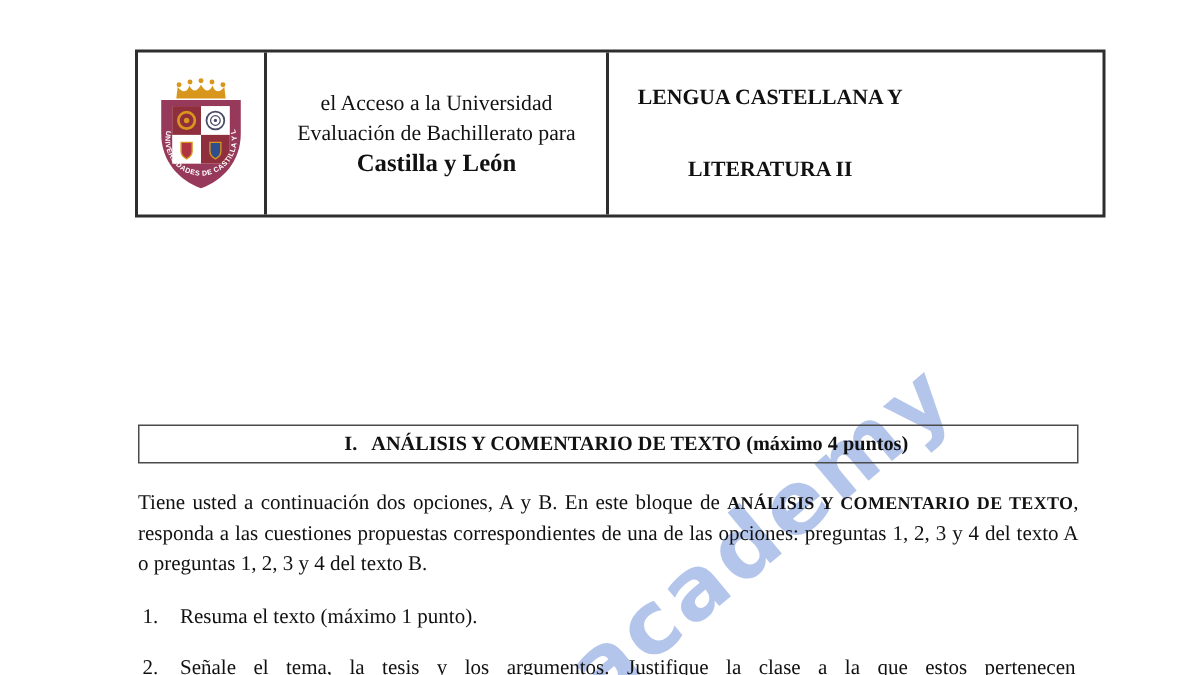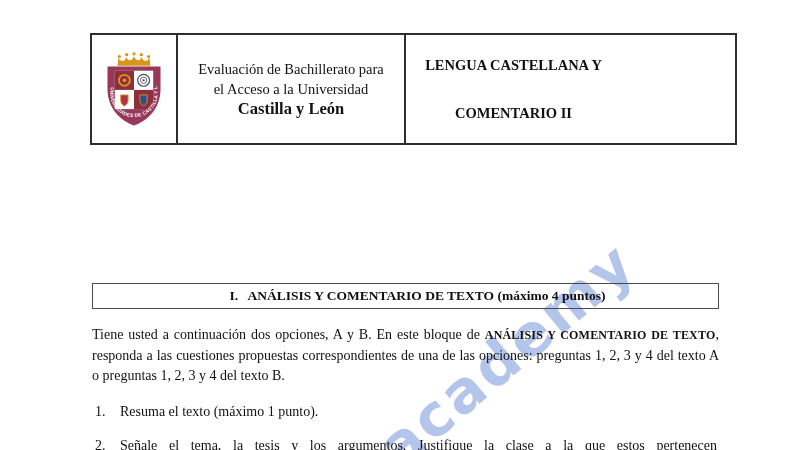--- a/index.html
+++ b/index.html
@@ -99,28 +99,28 @@
           <defs>
               <path id="ring-path" d="M10.5,38 A26,26 0 1 0 59.5,38"></path>
             </defs>
           <text font-size="5.2" fill="#ffffff" letter-spacing="0.3" font-family="Liberation Sans, sans-serif" font-weight="bold">
             <textPath href="#ring-path" startOffset="2%">UNIVERSIDADES DE CASTILLA Y LEÓN</textPath>
           </text>
         </svg>
       </div>
 
       <div class="cell c-inst">
+        <div class="inst-line">el Acceso a la Universidad</div>
         <div class="inst-line">Evaluación de Bachillerato para</div>
-        <div class="inst-line">el Acceso a la Universidad</div>
         <div class="region">Castilla y León</div>
       </div>
 
       <div class="cell c-subj">
         <div>LENGUA CASTELLANA Y</div>
-        <div>COMENTARIO II</div>
+        <div>LITERATURA II</div>
       </div>
 
     </div>
 
     <div class="sec">
       <span class="sec-text">I.   ANÁLISIS Y COMENTARIO DE TEXTO (máximo 4 puntos)</span>
     </div>
 
     <p class="intro"><span>Tiene usted a continuación dos opciones, A y B. En este bloque de </span><span class="em-caps">ANÁLISIS Y COMENTARIO DE TEXTO</span><span>, responda a las cuestiones propuestas correspondientes de una de las opciones: preguntas 1, 2, 3 y 4 del texto A o preguntas 1, 2, 3 y 4 del texto B.</span></p>
 

